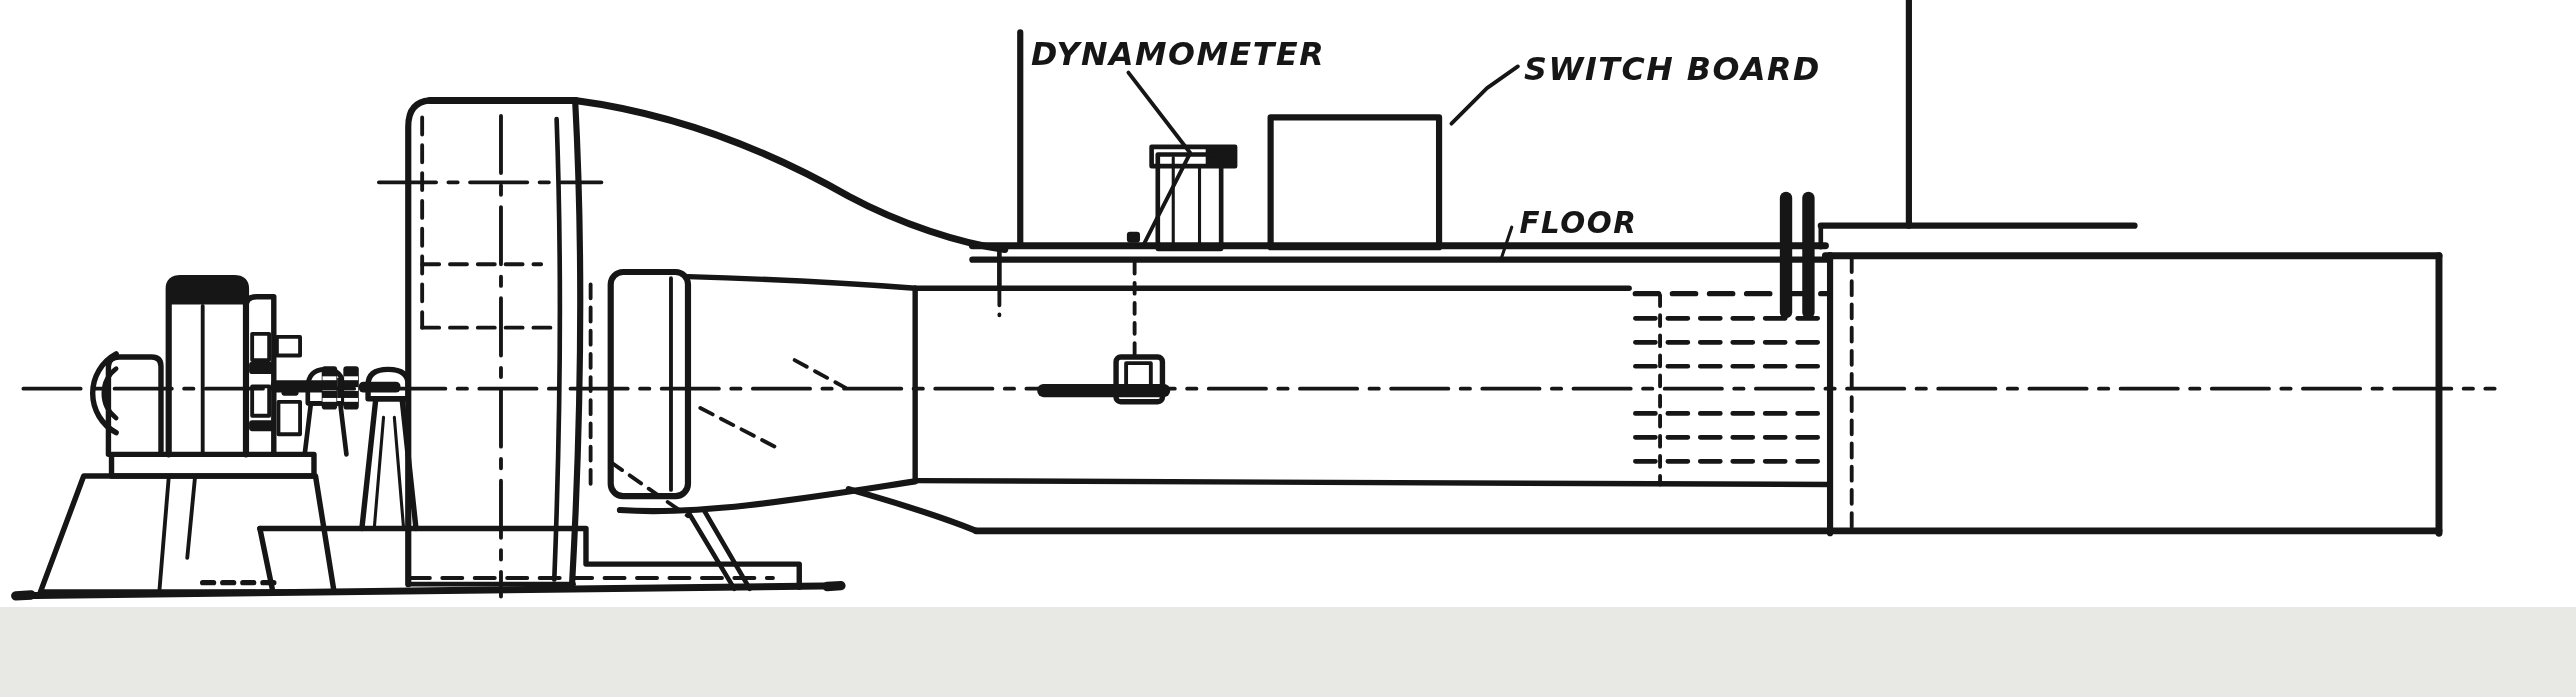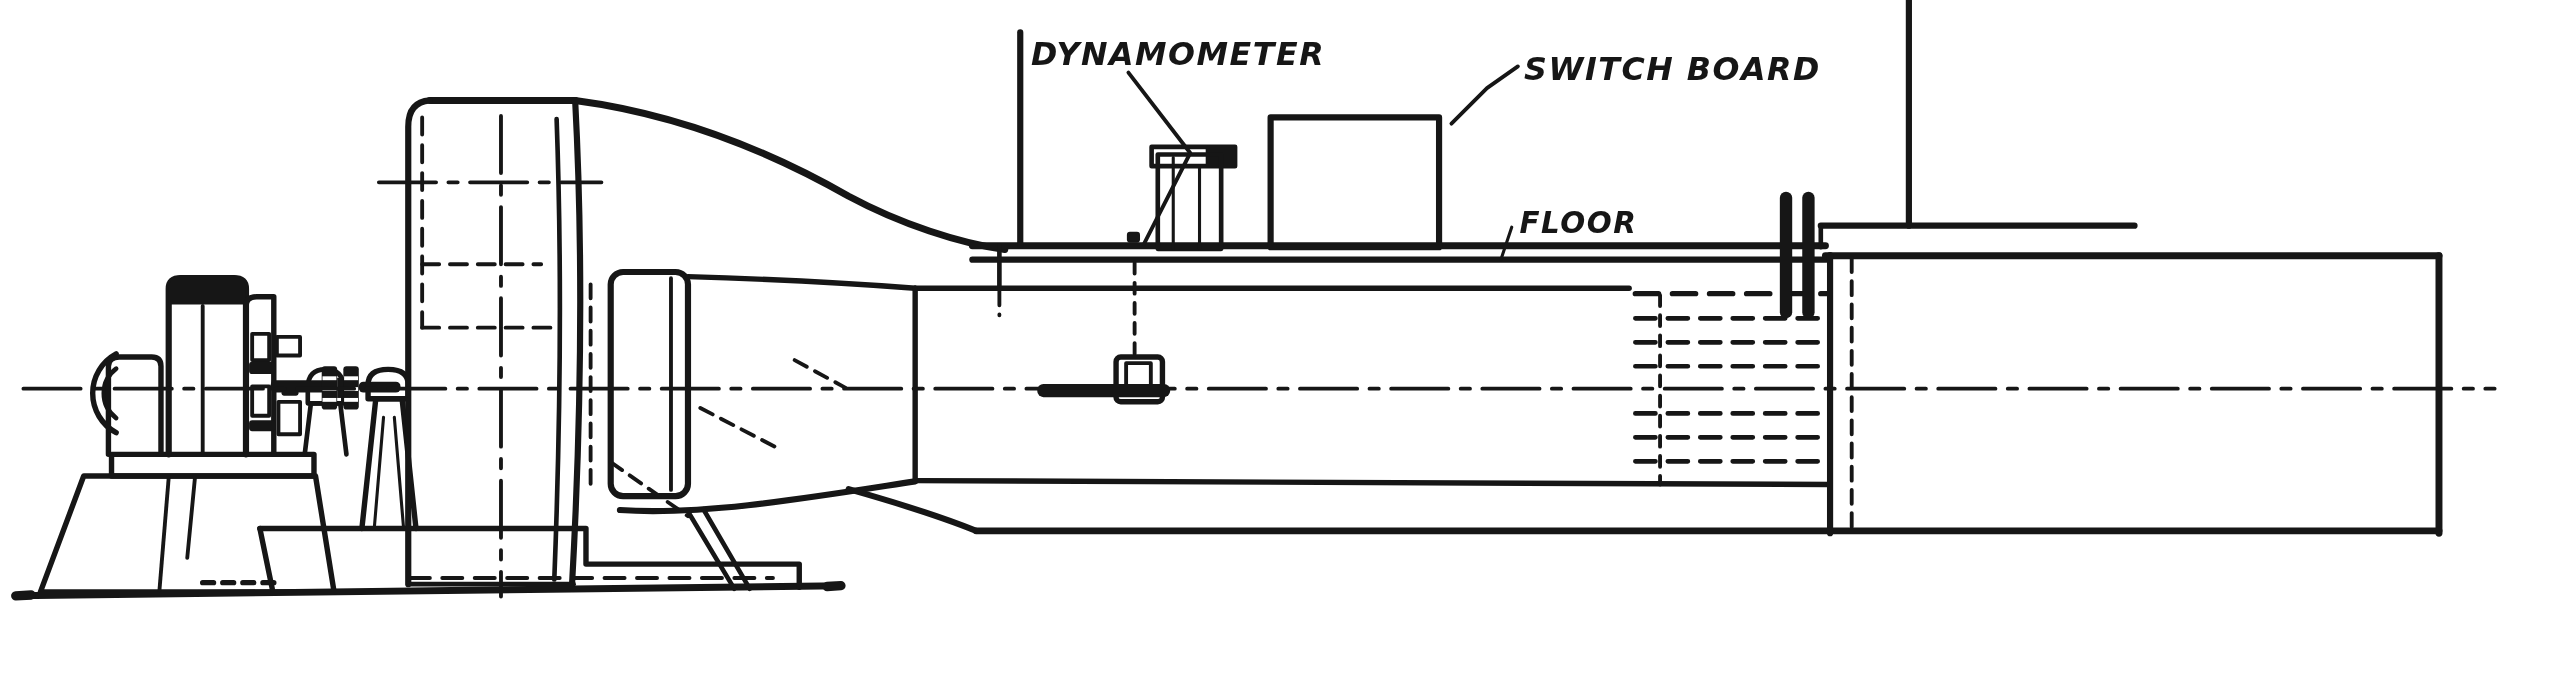--- a/index.html
+++ b/index.html
@@ -1,18 +1,18 @@
 <!DOCTYPE html>
 <html style="--ink: #161616; --paper: #ffffff;font-size:12.4px"><head>
 <meta charset="utf-8">
 <style>
   html,body{margin:0;padding:0;background:#e8e8e4;}
   .stage{
     position:relative;
-    width:2576px;height:697px;
+    width:2576px;height:607px;
     background:var(--paper,#ffffff);
     overflow:hidden;
     font-family:"DejaVu Sans",sans-serif;
   }
   svg{display:block;width:2576px;height:697px;}
   .ln{stroke:var(--ink,#161616);fill:none;stroke-width:7;stroke-linecap:round;stroke-linejoin:round;}
   .w9{stroke-width:9}.w8{stroke-width:8}.w7{stroke-width:7}.w6{stroke-width:6}
   .w5{stroke-width:5}.w4{stroke-width:4}.w12{stroke-width:12}
   .fill{fill:var(--ink,#161616);stroke:none;}
   .white{fill:var(--paper,#ffffff);}

